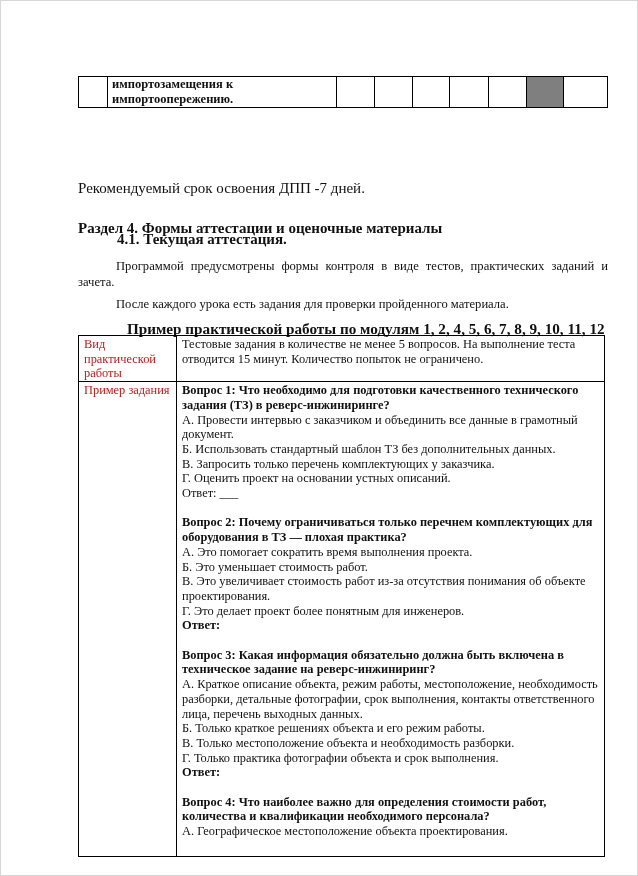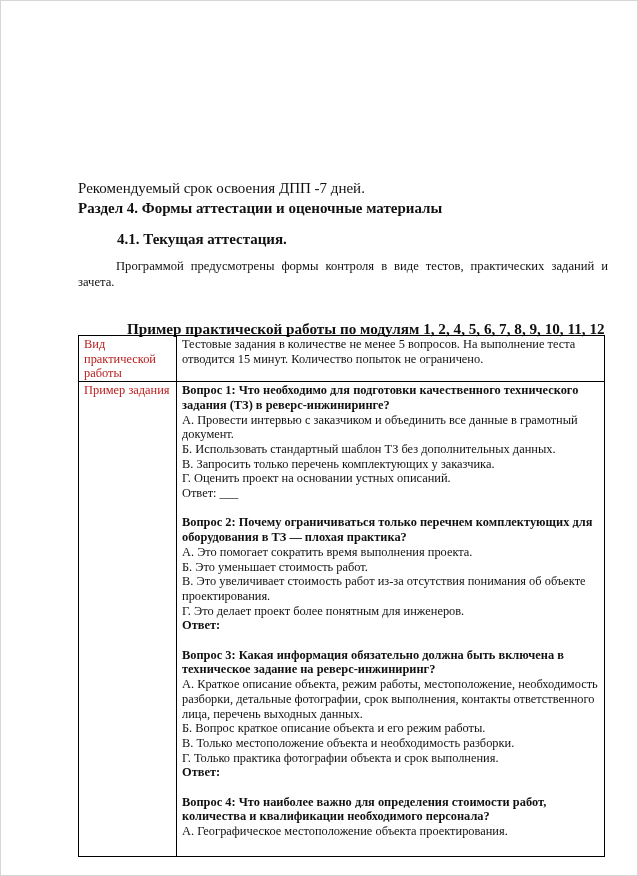--- a/index.html
+++ b/index.html
@@ -49,31 +49,43 @@
         <col style="width:229px">
       <col style="width:38px">
         <col style="width:38px">
         <col style="width:37px">
       <col style="width:39px">
         <col style="width:38px">
         <col style="width:37px">
         <col style="width:44px">
     </colgroup>
     <tbody>
+        <tr class="r1">
+      <td class="num"></td>
+      <td>импортозамещения к импортоопережению.</td>
+      <td class="mark"></td>
+      <td class="mark"></td>
+      <td class="mark"></td>
+      <td class="mark"></td>
+      <td class="mark"></td>
+      <td class="mark filled" style="background: rgb(127, 127, 127);"></td>
+      <td class="mark"></td>
+    </tr>
   </tbody>
     </table>
 
   <div class="p" style="top:180px;">Рекомендуемый срок освоения ДПП -7 дней.</div>
 
-  <div class="p bold" style="top:200px;">Раздел 4. Формы аттестации и оценочные материалы</div>
+  <div class="p bold" style="top:220px;">Раздел 4. Формы аттестации и оценочные материалы</div>
 
   <div class="p bold" style="top:231px; left:116px;">4.1. Текущая аттестация.</div>
 
   <div class="just" style="top:258px;">Программой предусмотрены формы контроля в виде тестов, практических заданий и зачета.</div>
 
+  <div class="just" style="top:296px;">После каждого урока есть задания для проверки пройденного материала.</div>
 
   <div class="ex-title">Пример практической работы по модулям 1, 2, 4, 5, 6, 7, 8, 9, 10, 11, 12</div>
 
   <table class="pw">
     <colgroup>
         <col style="width:98px">
         <col style="width:428px">
       </colgroup>
     <tbody>
         <tr class="h">
@@ -96,21 +108,21 @@
                 <div class="q-title">Вопрос 2: Почему ограничиваться только перечнем комплектующих для оборудования в ТЗ — плохая практика?</div>
                 <div class="opt">А.  Это помогает сократить время выполнения проекта.</div>
                 <div class="opt">Б.  Это уменьшает стоимость работ.</div>
                 <div class="opt">В.  Это увеличивает стоимость работ из-за отсутствия понимания об объекте проектирования.</div>
                 <div class="opt">Г. Это делает проект более понятным для инженеров.</div>
                 <div class="ans bold">Ответ:</div>
               </div>
               <div class="q-block">
                 <div class="q-title">Вопрос 3: Какая информация обязательно должна быть включена в техническое задание на реверс-инжиниринг?</div>
                 <div class="opt">А.  Краткое описание объекта, режим работы, местоположение, необходимость разборки, детальные фотографии, срок выполнения, контакты ответственного лица, перечень выходных данных.</div>
-                <div class="opt">Б. Вопрос краткое описание объекта и его режим работы.</div>
+                <div class="opt">Б. Только краткое решениях объекта и его режим работы.</div>
                 <div class="opt">В.  Только местоположение объекта и необходимость разборки.</div>
                 <div class="opt">Г.  Только практика фотографии объекта и срок выполнения.</div>
                 <div class="ans bold">Ответ:</div>
               </div>
               <div class="q-block" style="margin-bottom: 17px;">
                 <div class="q-title">Вопрос 4: Что наиболее важно для определения стоимости работ, количества и квалификации необходимого персонала?</div>
                 <div class="opt">А.  Географическое местоположение объекта проектирования.</div>
               </div>
             </div>
       </td>

